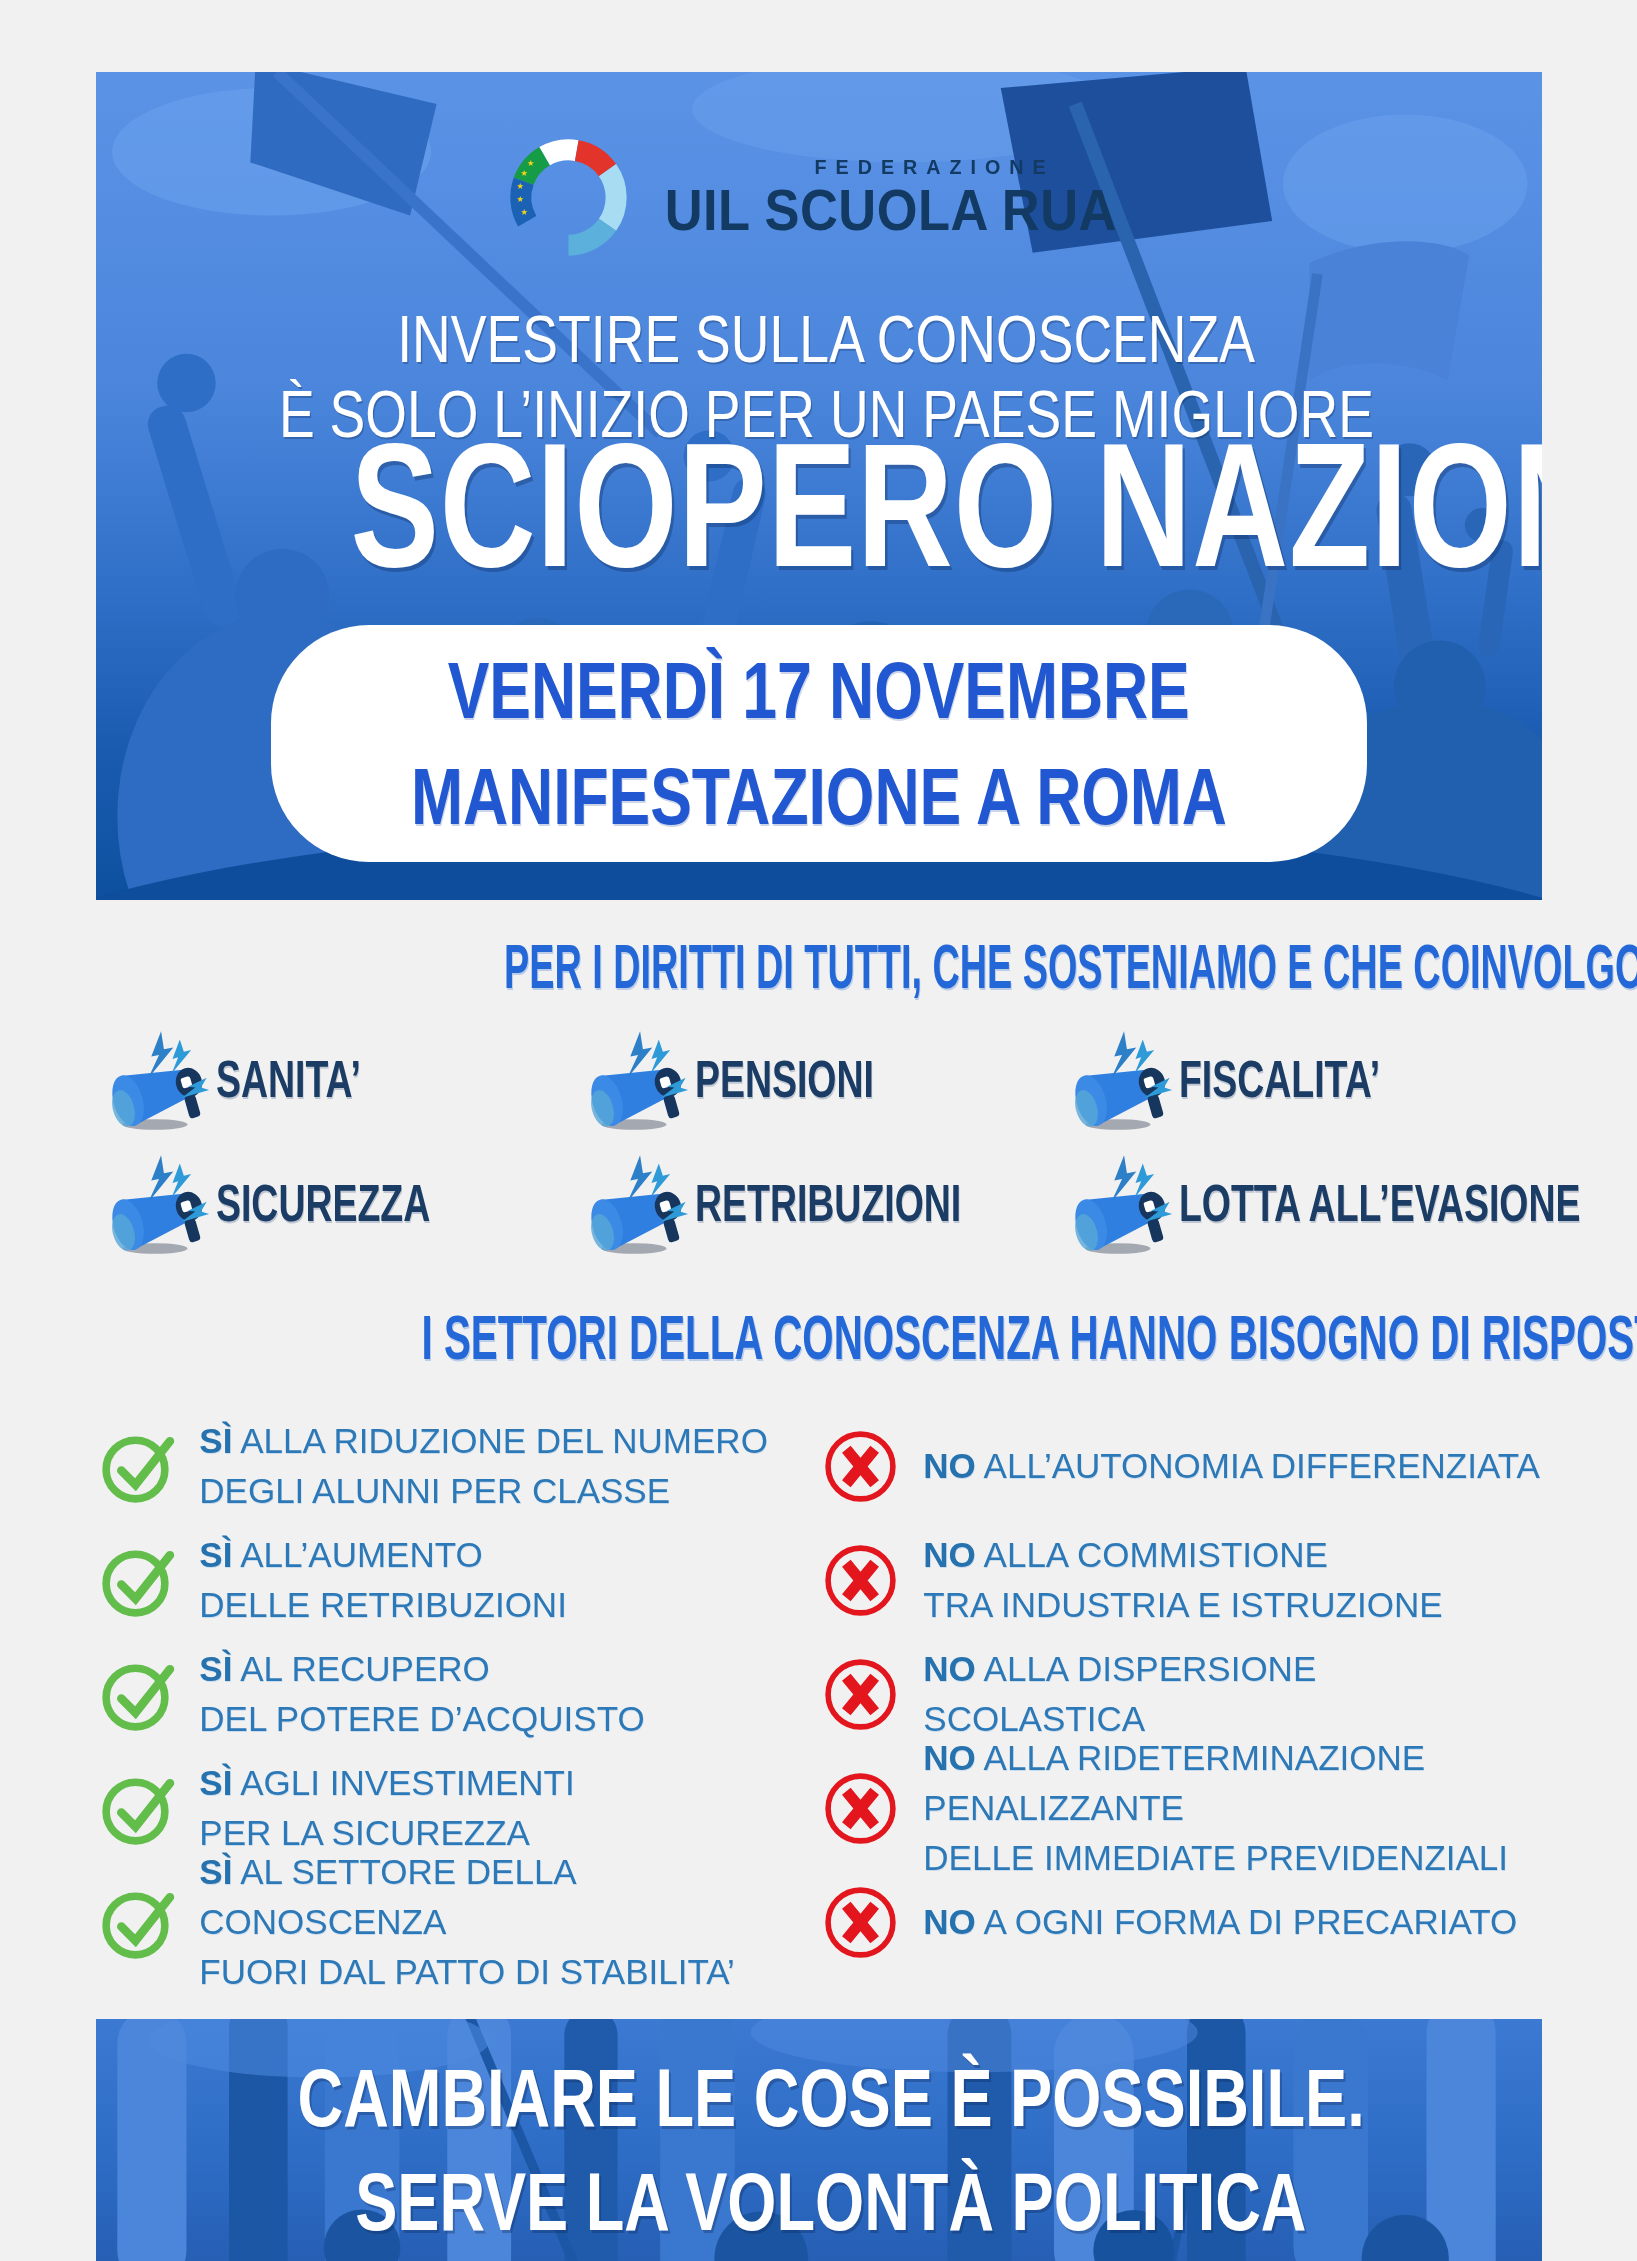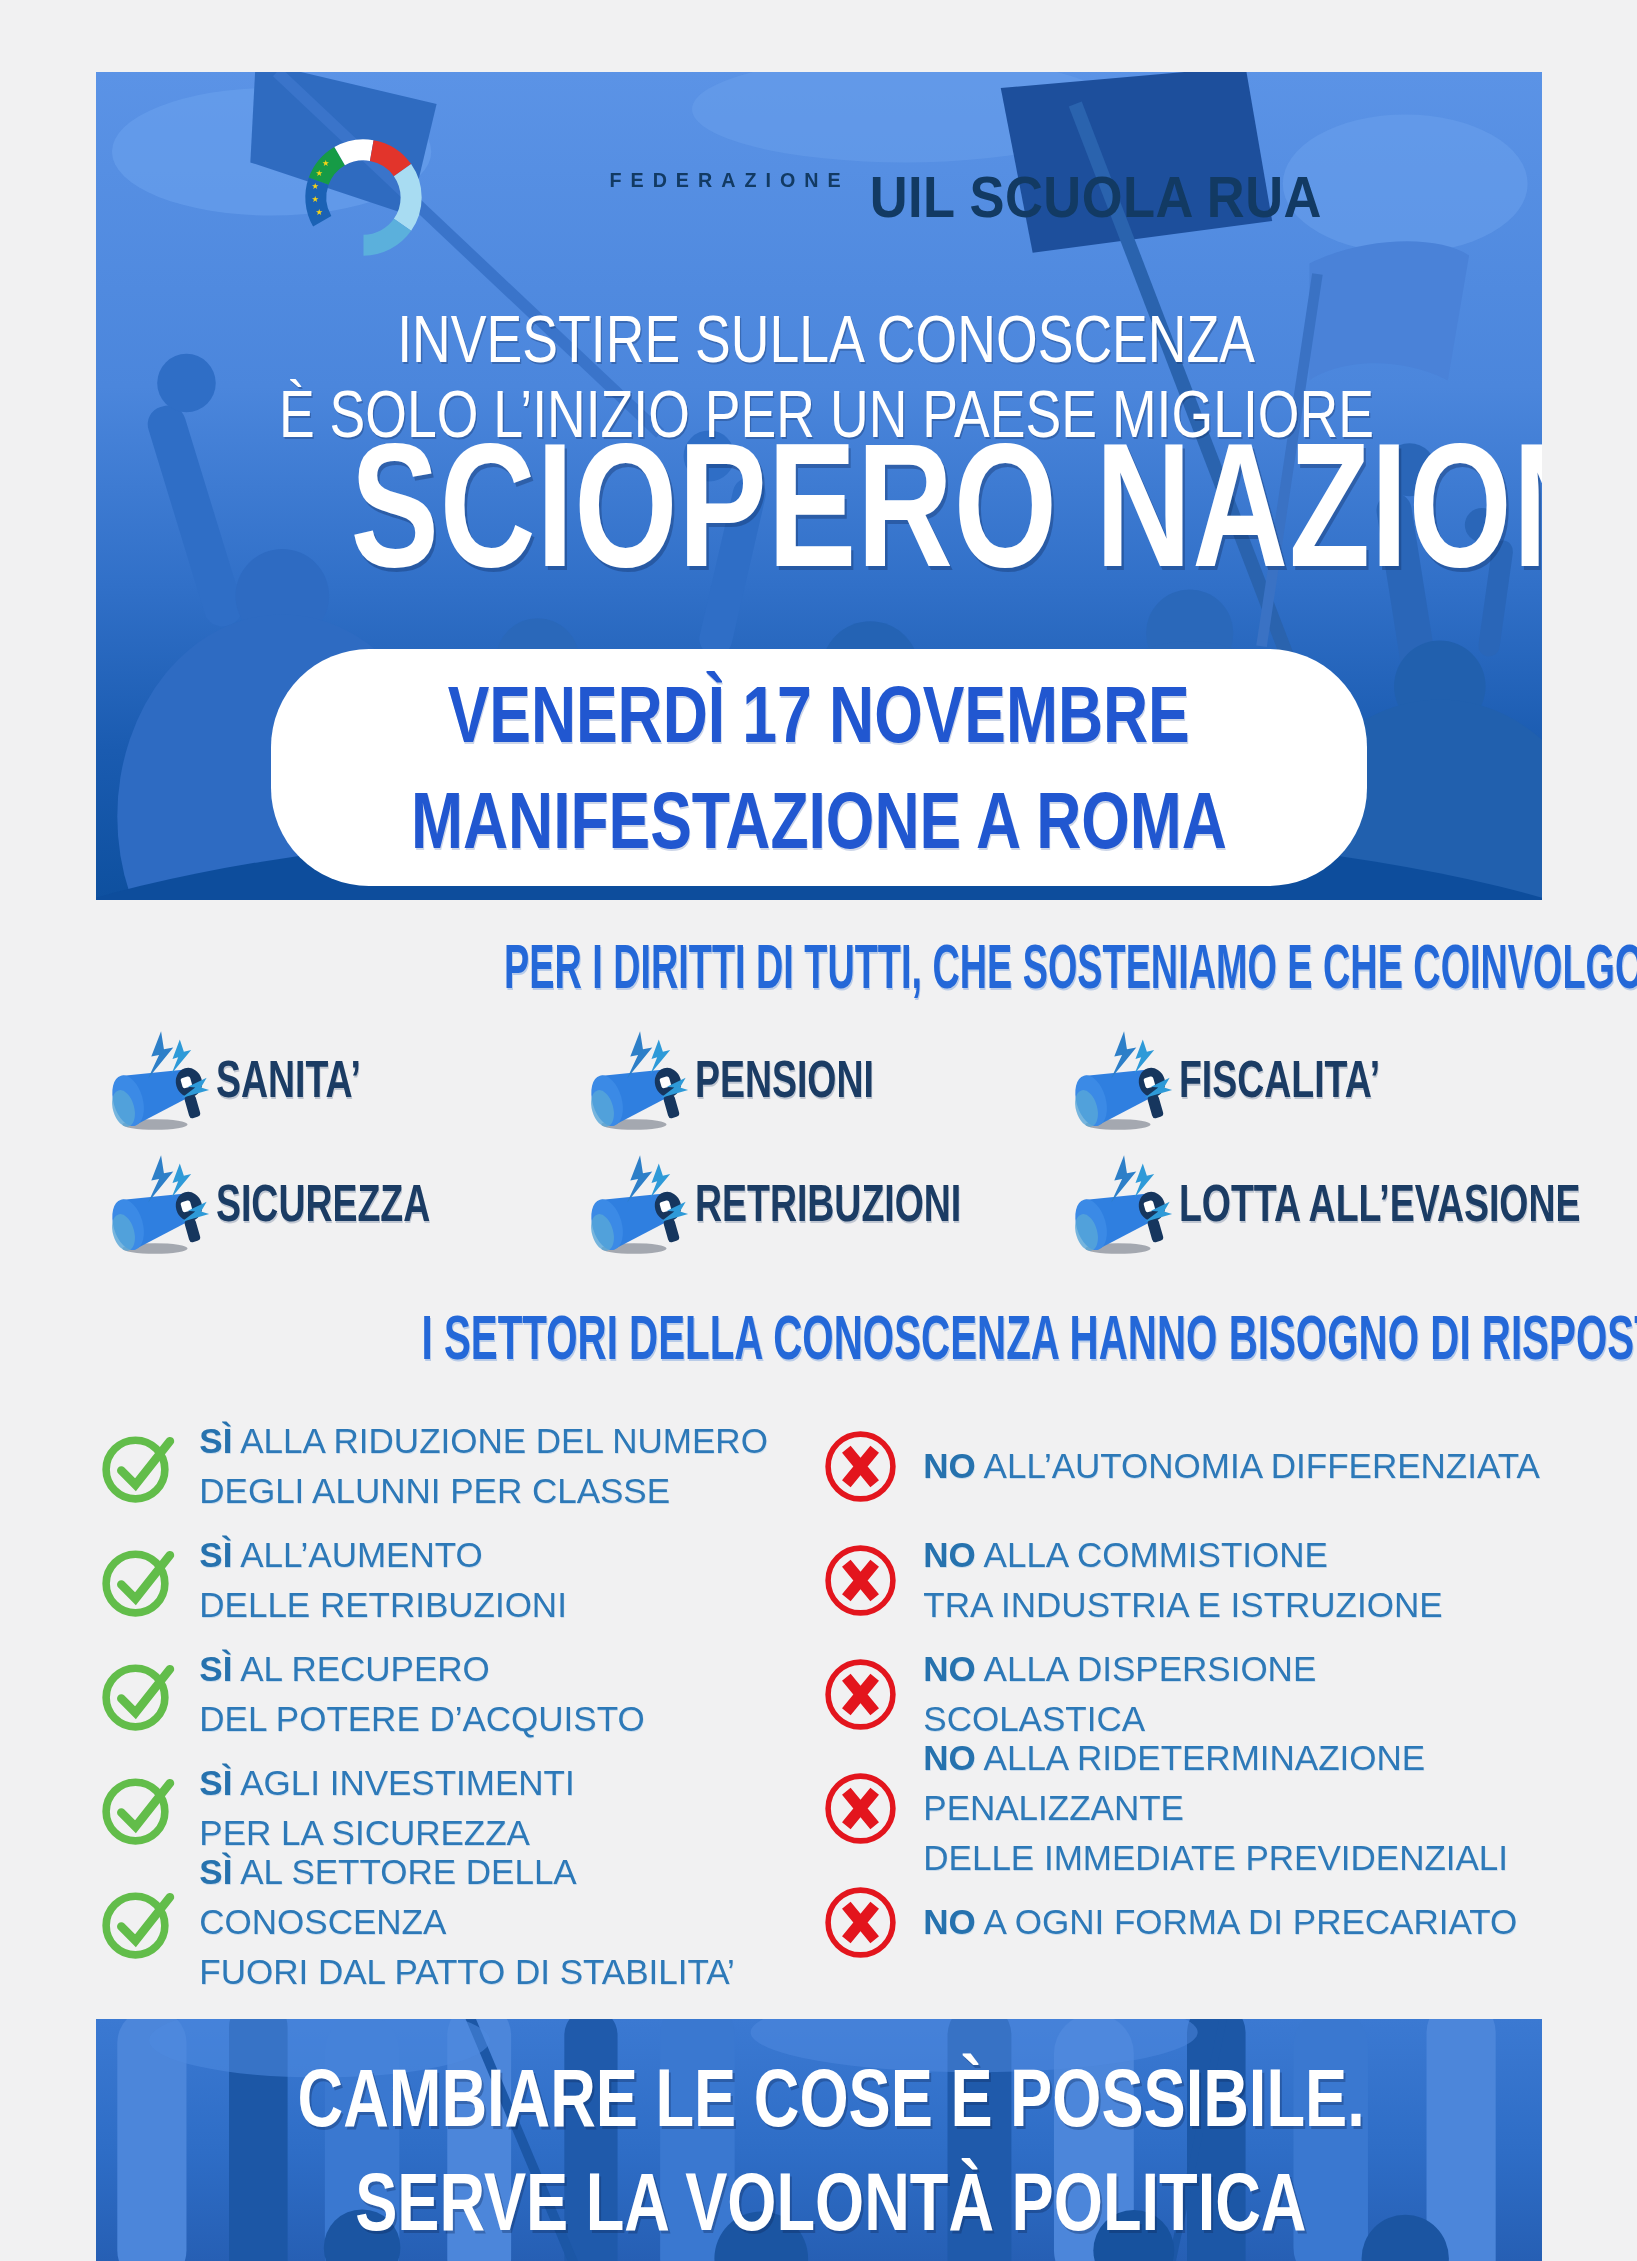--- a/index.html
+++ b/index.html
@@ -13,34 +13,34 @@
   .sx92{transform:scaleX(.92);}
 
   
   #hero{position:absolute;left:96px;top:72px;width:1446px;height:828px;
         background:linear-gradient(180deg,#5b93e6 0%,#4b86dc 38%,#3170c8 62%,#1a5bb0 82%,#0e509f 100%);
         overflow:hidden;}
   #hero svg.bg, #footer svg.bg{position:absolute;left:0;top:0;width:100%;height:100%;}
   .hero-content{position:absolute;left:0;top:0;width:100%;height:100%;z-index:2;}
 
   .logo-row{position:absolute;top:59px;left:0;width:100%;display:flex;justify-content:center;align-items:center;gap:9.6px;}
-  .logo-text{display:flex;flex-direction:row;align-items:flex-start;}
+  .logo-text{display:flex;flex-direction:column;align-items:flex-start;}
   .logo-fed{font-size:19.7px;font-weight:700;letter-spacing:9px;color:#123a63;padding-left:170px;margin-bottom:3.2px;}
   .logo-name{font-size:57px;font-weight:800;color:#123a63;letter-spacing:0.5px;line-height:1;}
 
   .subtitle{position:absolute;top:229px;left:7px;width:100%;text-align:center;color:#ffffff;
             font-size:67px;font-weight:400;line-height:1.12;
             text-shadow:1.6px 2.1px 0 rgba(13,38,84,.30);}
   .headline{position:absolute;top:345px;left:0;width:100%;text-align:center;color:#ffffff;
             font-size:177px;font-weight:800;line-height:1;letter-spacing:1.1px;
             text-shadow:3.2px 3.7px 0 rgba(13,38,84,.32);}
 
   .pill{position:absolute;top:553px;left:50%;transform:translateX(-50%);
         width:1096px;height:237px;background:#ffffff;border-radius:98px;
-        display:flex;flex-direction:column;justify-content:center;align-items:center;z-index:3;margin-top:24px;}
+        display:flex;flex-direction:column;justify-content:center;align-items:center;z-index:3;}
   .pill .pline{color:#2157d0;font-size:80px;font-weight:800;line-height:1.32;
         text-shadow:1.1px 1.6px 0 rgba(28,70,150,.22);}
 
   
   .big-blue{position:absolute;left:0;width:100%;text-align:center;color:#2468d8;
             font-weight:800;text-shadow:1.6px 2.1px 0 rgba(120,160,220,.45);}
   #rights-heading{top:930px;font-size:63px;}
   #sectors-heading{top:1301px;font-size:63px;}
 
   

